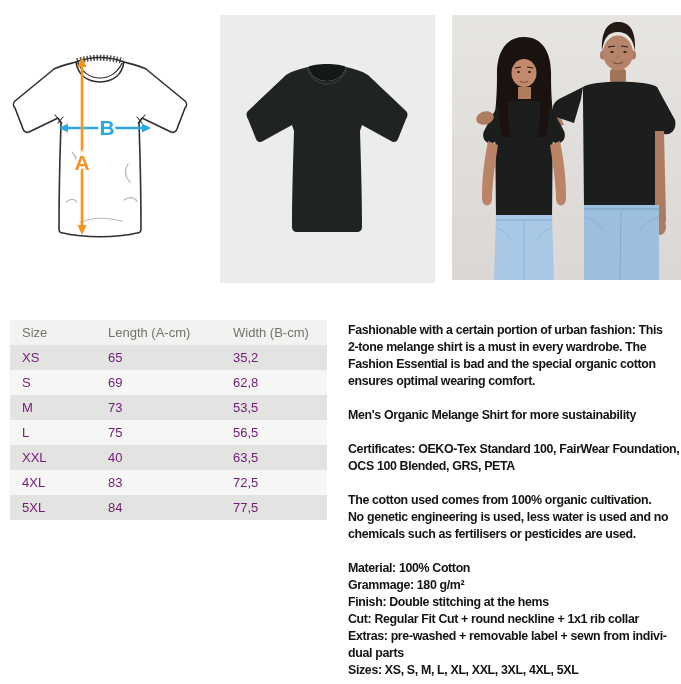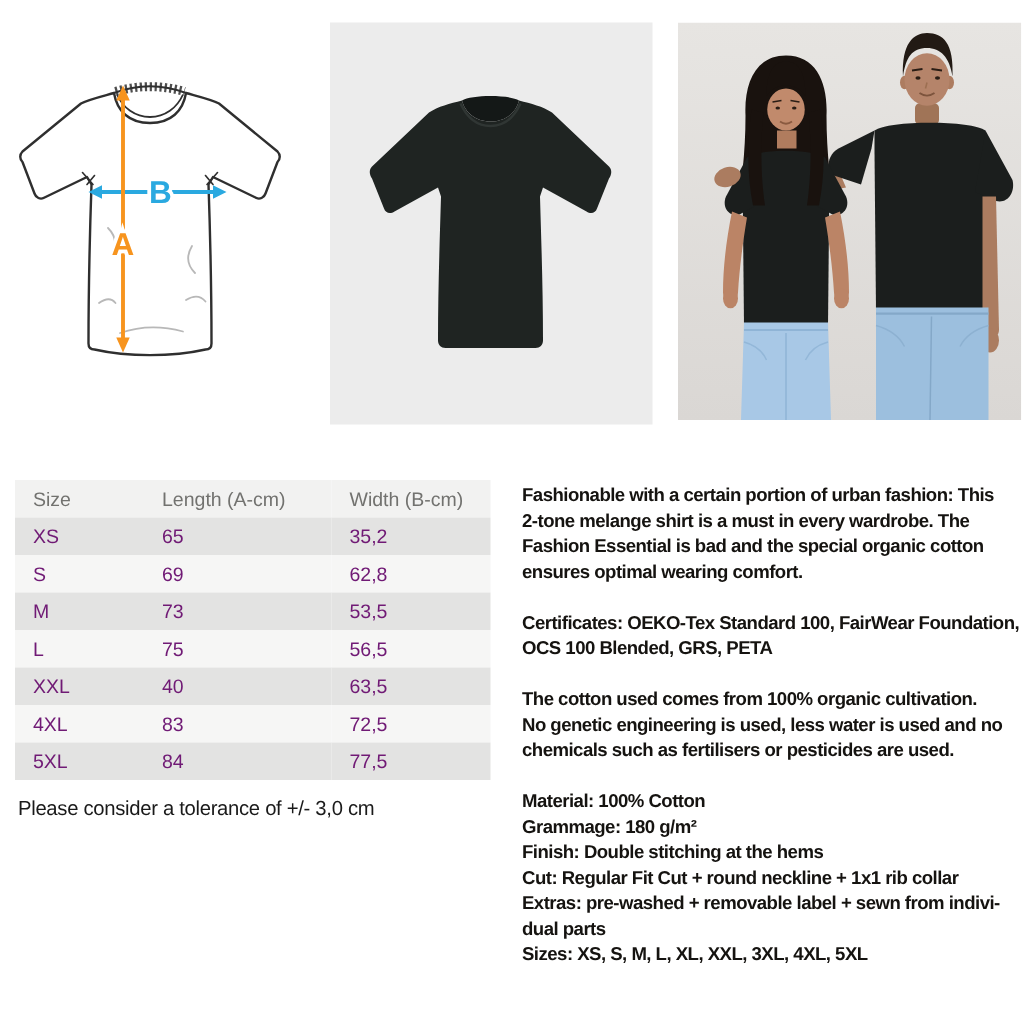--- a/index.html
+++ b/index.html
@@ -192,28 +192,28 @@
           <td>83</td>
           <td>72,5</td>
         </tr>
         <tr>
           <td>5XL</td>
           <td>84</td>
           <td>77,5</td>
         </tr>
       </tbody>
     </table>
-    <p class="tolerance">Please consider a tolerance of +/- 3,0 cm</p>
   </div>
 
   <div class="description">
     <p>Fashionable with a certain portion of urban fashion: This
 2-tone melange shirt is a must in every wardrobe. The
 Fashion Essential is bad and the special organic cotton
 ensures optimal wearing comfort.</p>
+    <p>Men's Organic Melange Shirt for more sustainability</p>
     <p>Certificates: OEKO-Tex Standard 100, FairWear Foundation,
 OCS 100 Blended, GRS, PETA</p>
     <p>The cotton used comes from 100% organic cultivation.
 No genetic engineering is used, less water is used and no
 chemicals such as fertilisers or pesticides are used.</p>
     <p>Material: 100% Cotton
 Grammage: 180 g/m²
 Finish: Double stitching at the hems
 Cut: Regular Fit Cut + round neckline + 1x1 rib collar
 Extras: pre-washed + removable label + sewn from indivi-

